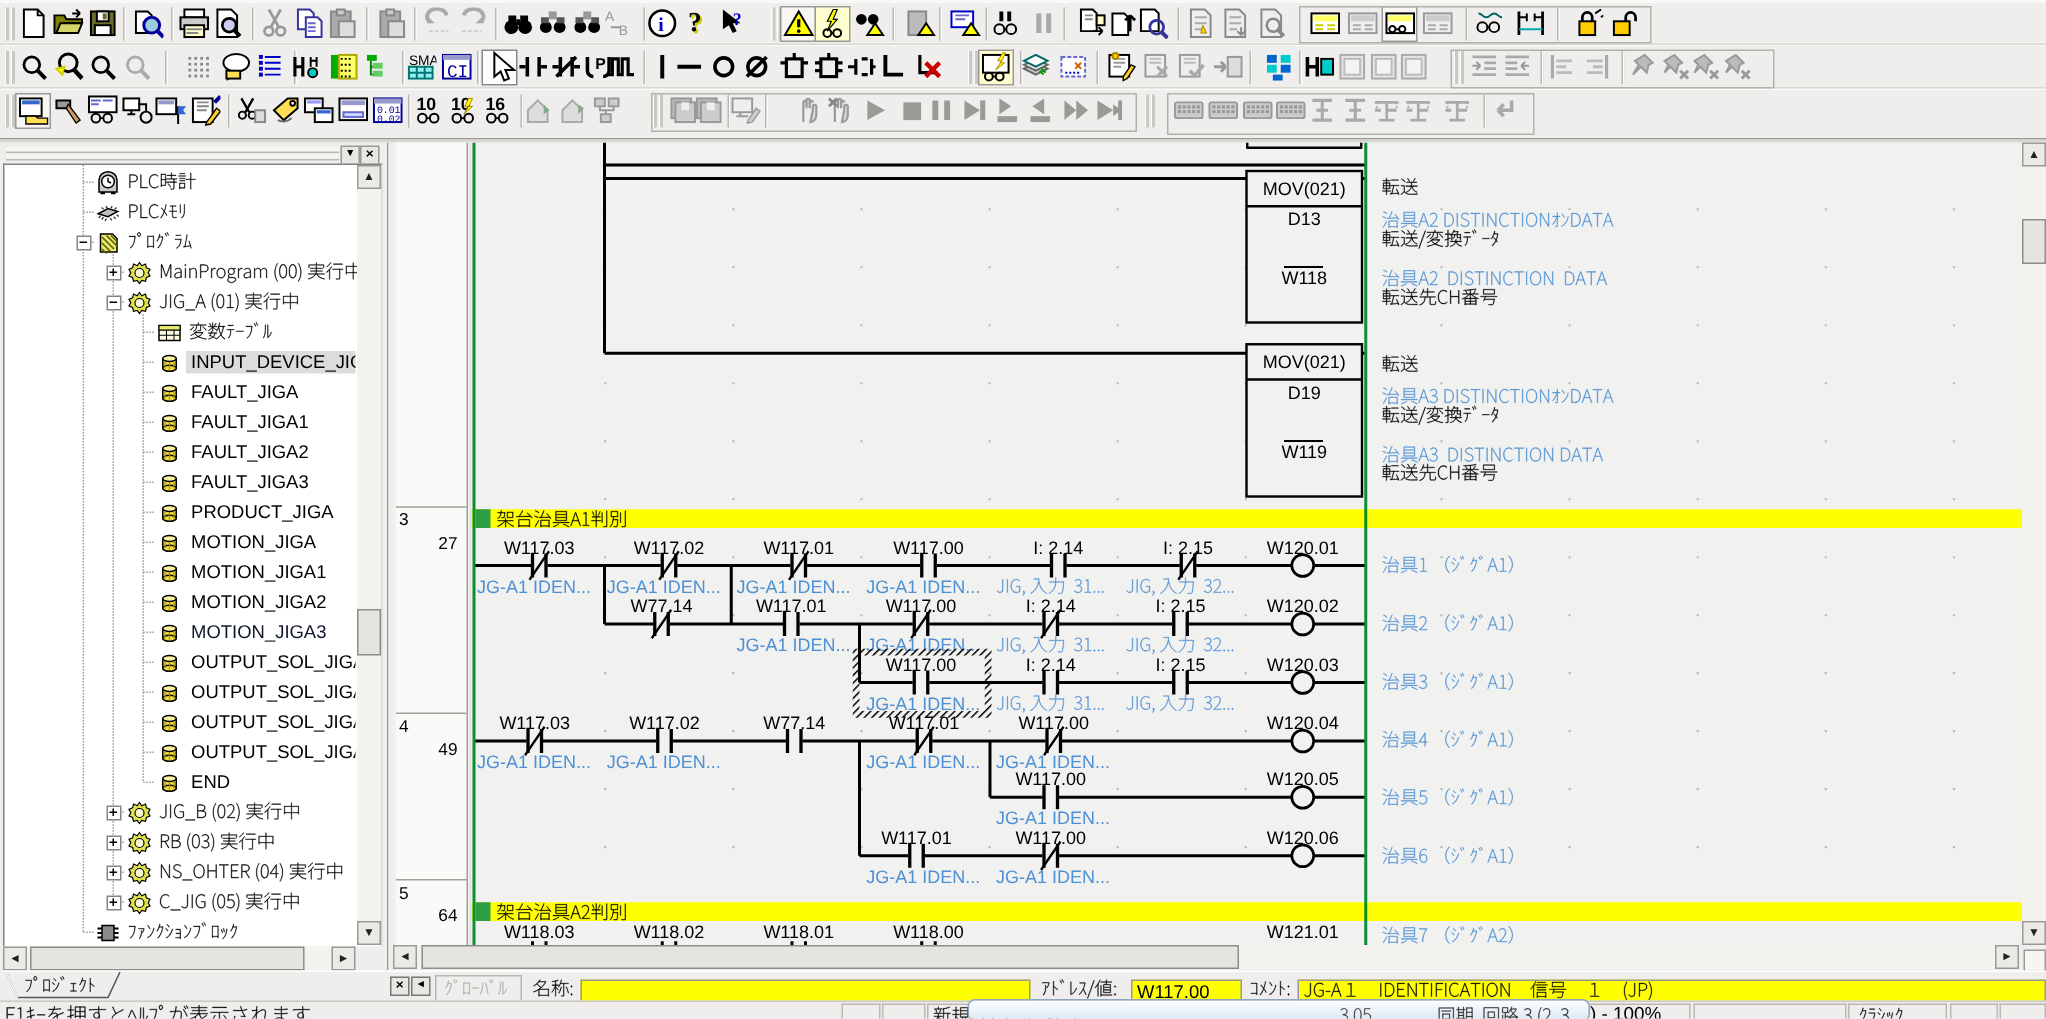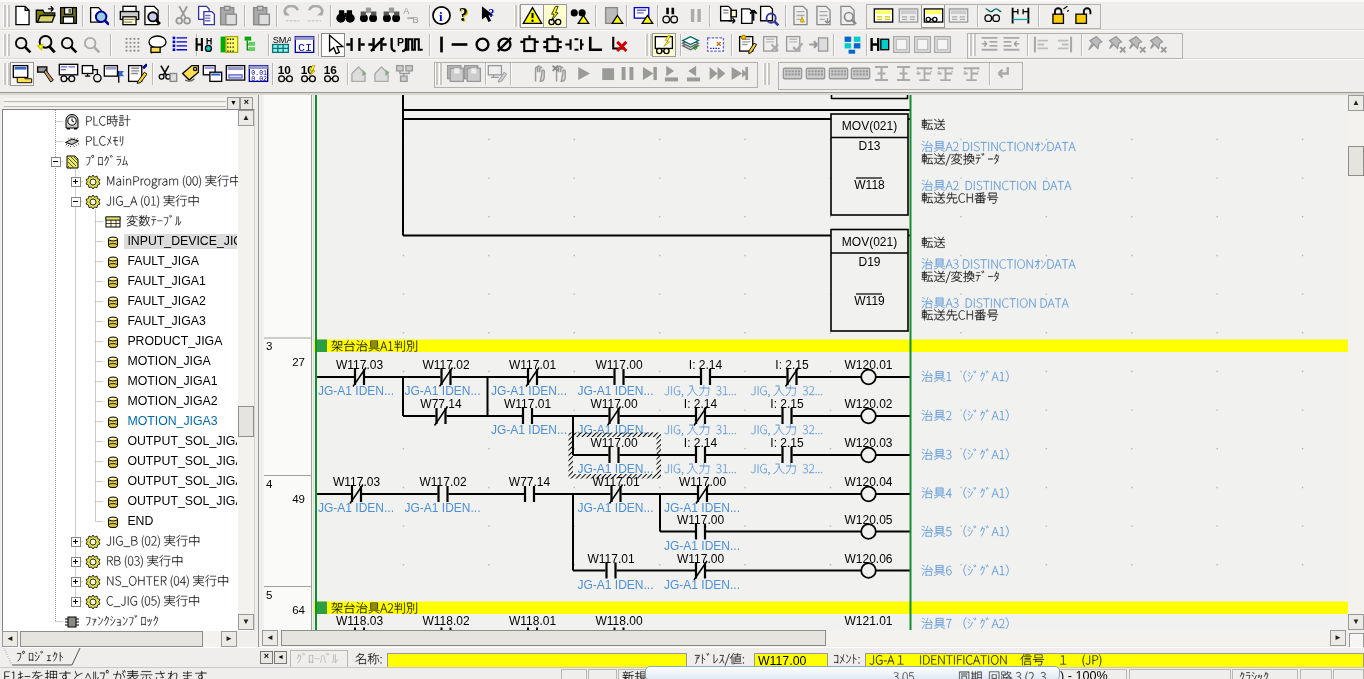--- a/index.html
+++ b/index.html
@@ -1046,21 +1046,21 @@
     <ellipse cx="8" cy="11.5" rx="4.5" ry="2" fill="#f0dd44" stroke="#000"></ellipse>
     <path d="M5 7.2v4.6M8 7.6v4.9M11 7.2v4.6" stroke="#a89020" stroke-width=".8"></path>
   </svg>
 <div style="position:absolute;left:124px;top:393.5px;width:113px;height:15px;overflow:hidden;font-size:12.3px;color:#000;white-space:pre;"> MOTION_JIGA2</div>
 <svg style="position:absolute;left:105px;top:413.5px" width="16" height="16" viewBox="0 0 16 16">
     <path d="M3.5 5h9v6.5a4.5 2 0 01-9 0z" fill="#f0dd44" stroke="#000"></path>
     <ellipse cx="8" cy="5" rx="4.5" ry="2" fill="#faf2a0" stroke="#000"></ellipse>
     <ellipse cx="8" cy="11.5" rx="4.5" ry="2" fill="#f0dd44" stroke="#000"></ellipse>
     <path d="M5 7.2v4.6M8 7.6v4.9M11 7.2v4.6" stroke="#a89020" stroke-width=".8"></path>
   </svg>
-<div style="position:absolute;left:124px;top:413.5px;width:113px;height:15px;overflow:hidden;font-size:12.3px;color:#0369a1;white-space:pre;"> MOTION_JIGA3</div>
+<div style="position:absolute;left:124px;top:413.5px;width:113px;height:15px;overflow:hidden;font-size:12.3px;color:#0f172a;white-space:pre;"> MOTION_JIGA3</div>
 <svg style="position:absolute;left:105px;top:433.5px" width="16" height="16" viewBox="0 0 16 16">
     <path d="M3.5 5h9v6.5a4.5 2 0 01-9 0z" fill="#f0dd44" stroke="#000"></path>
     <ellipse cx="8" cy="5" rx="4.5" ry="2" fill="#faf2a0" stroke="#000"></ellipse>
     <ellipse cx="8" cy="11.5" rx="4.5" ry="2" fill="#f0dd44" stroke="#000"></ellipse>
     <path d="M5 7.2v4.6M8 7.6v4.9M11 7.2v4.6" stroke="#a89020" stroke-width=".8"></path>
   </svg>
 <div style="position:absolute;left:124px;top:433.5px;width:113px;height:15px;overflow:hidden;font-size:12.3px;color:#000;white-space:pre;"> OUTPUT_SOL_JIGA</div>
 <svg style="position:absolute;left:105px;top:453.5px" width="16" height="16" viewBox="0 0 16 16">
     <path d="M3.5 5h9v6.5a4.5 2 0 01-9 0z" fill="#f0dd44" stroke="#000"></path>
     <ellipse cx="8" cy="5" rx="4.5" ry="2" fill="#faf2a0" stroke="#000"></ellipse>

